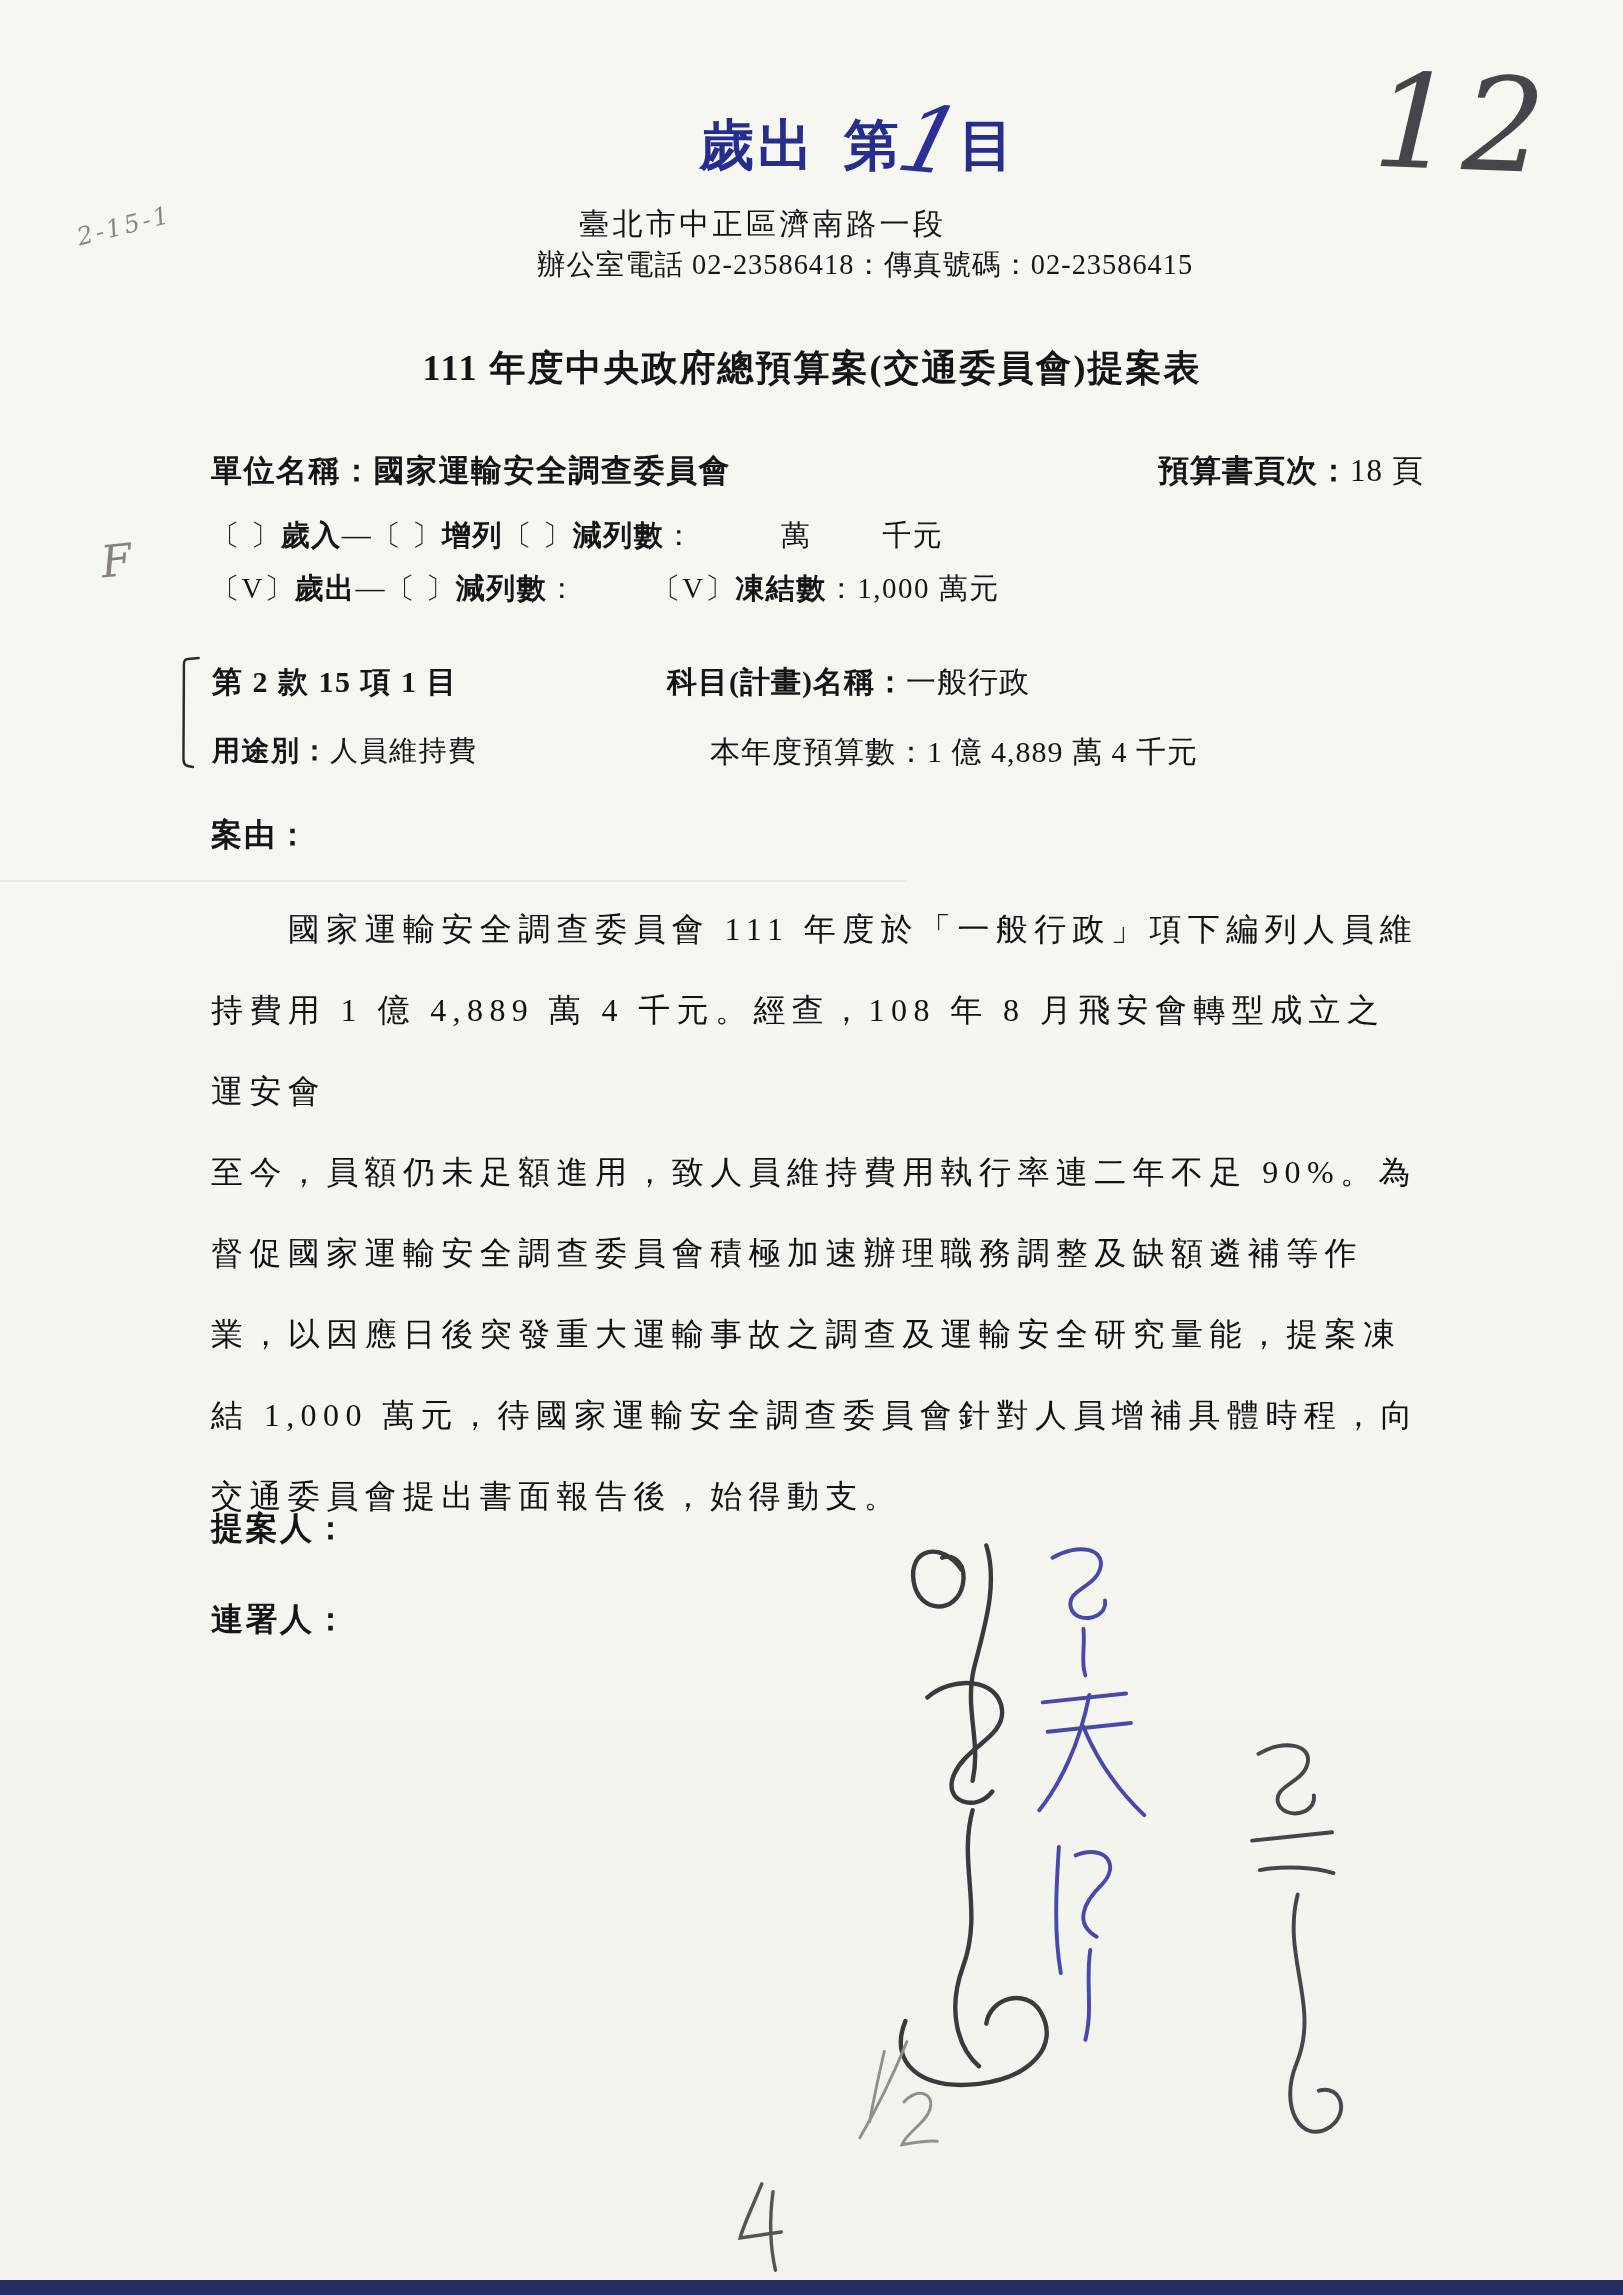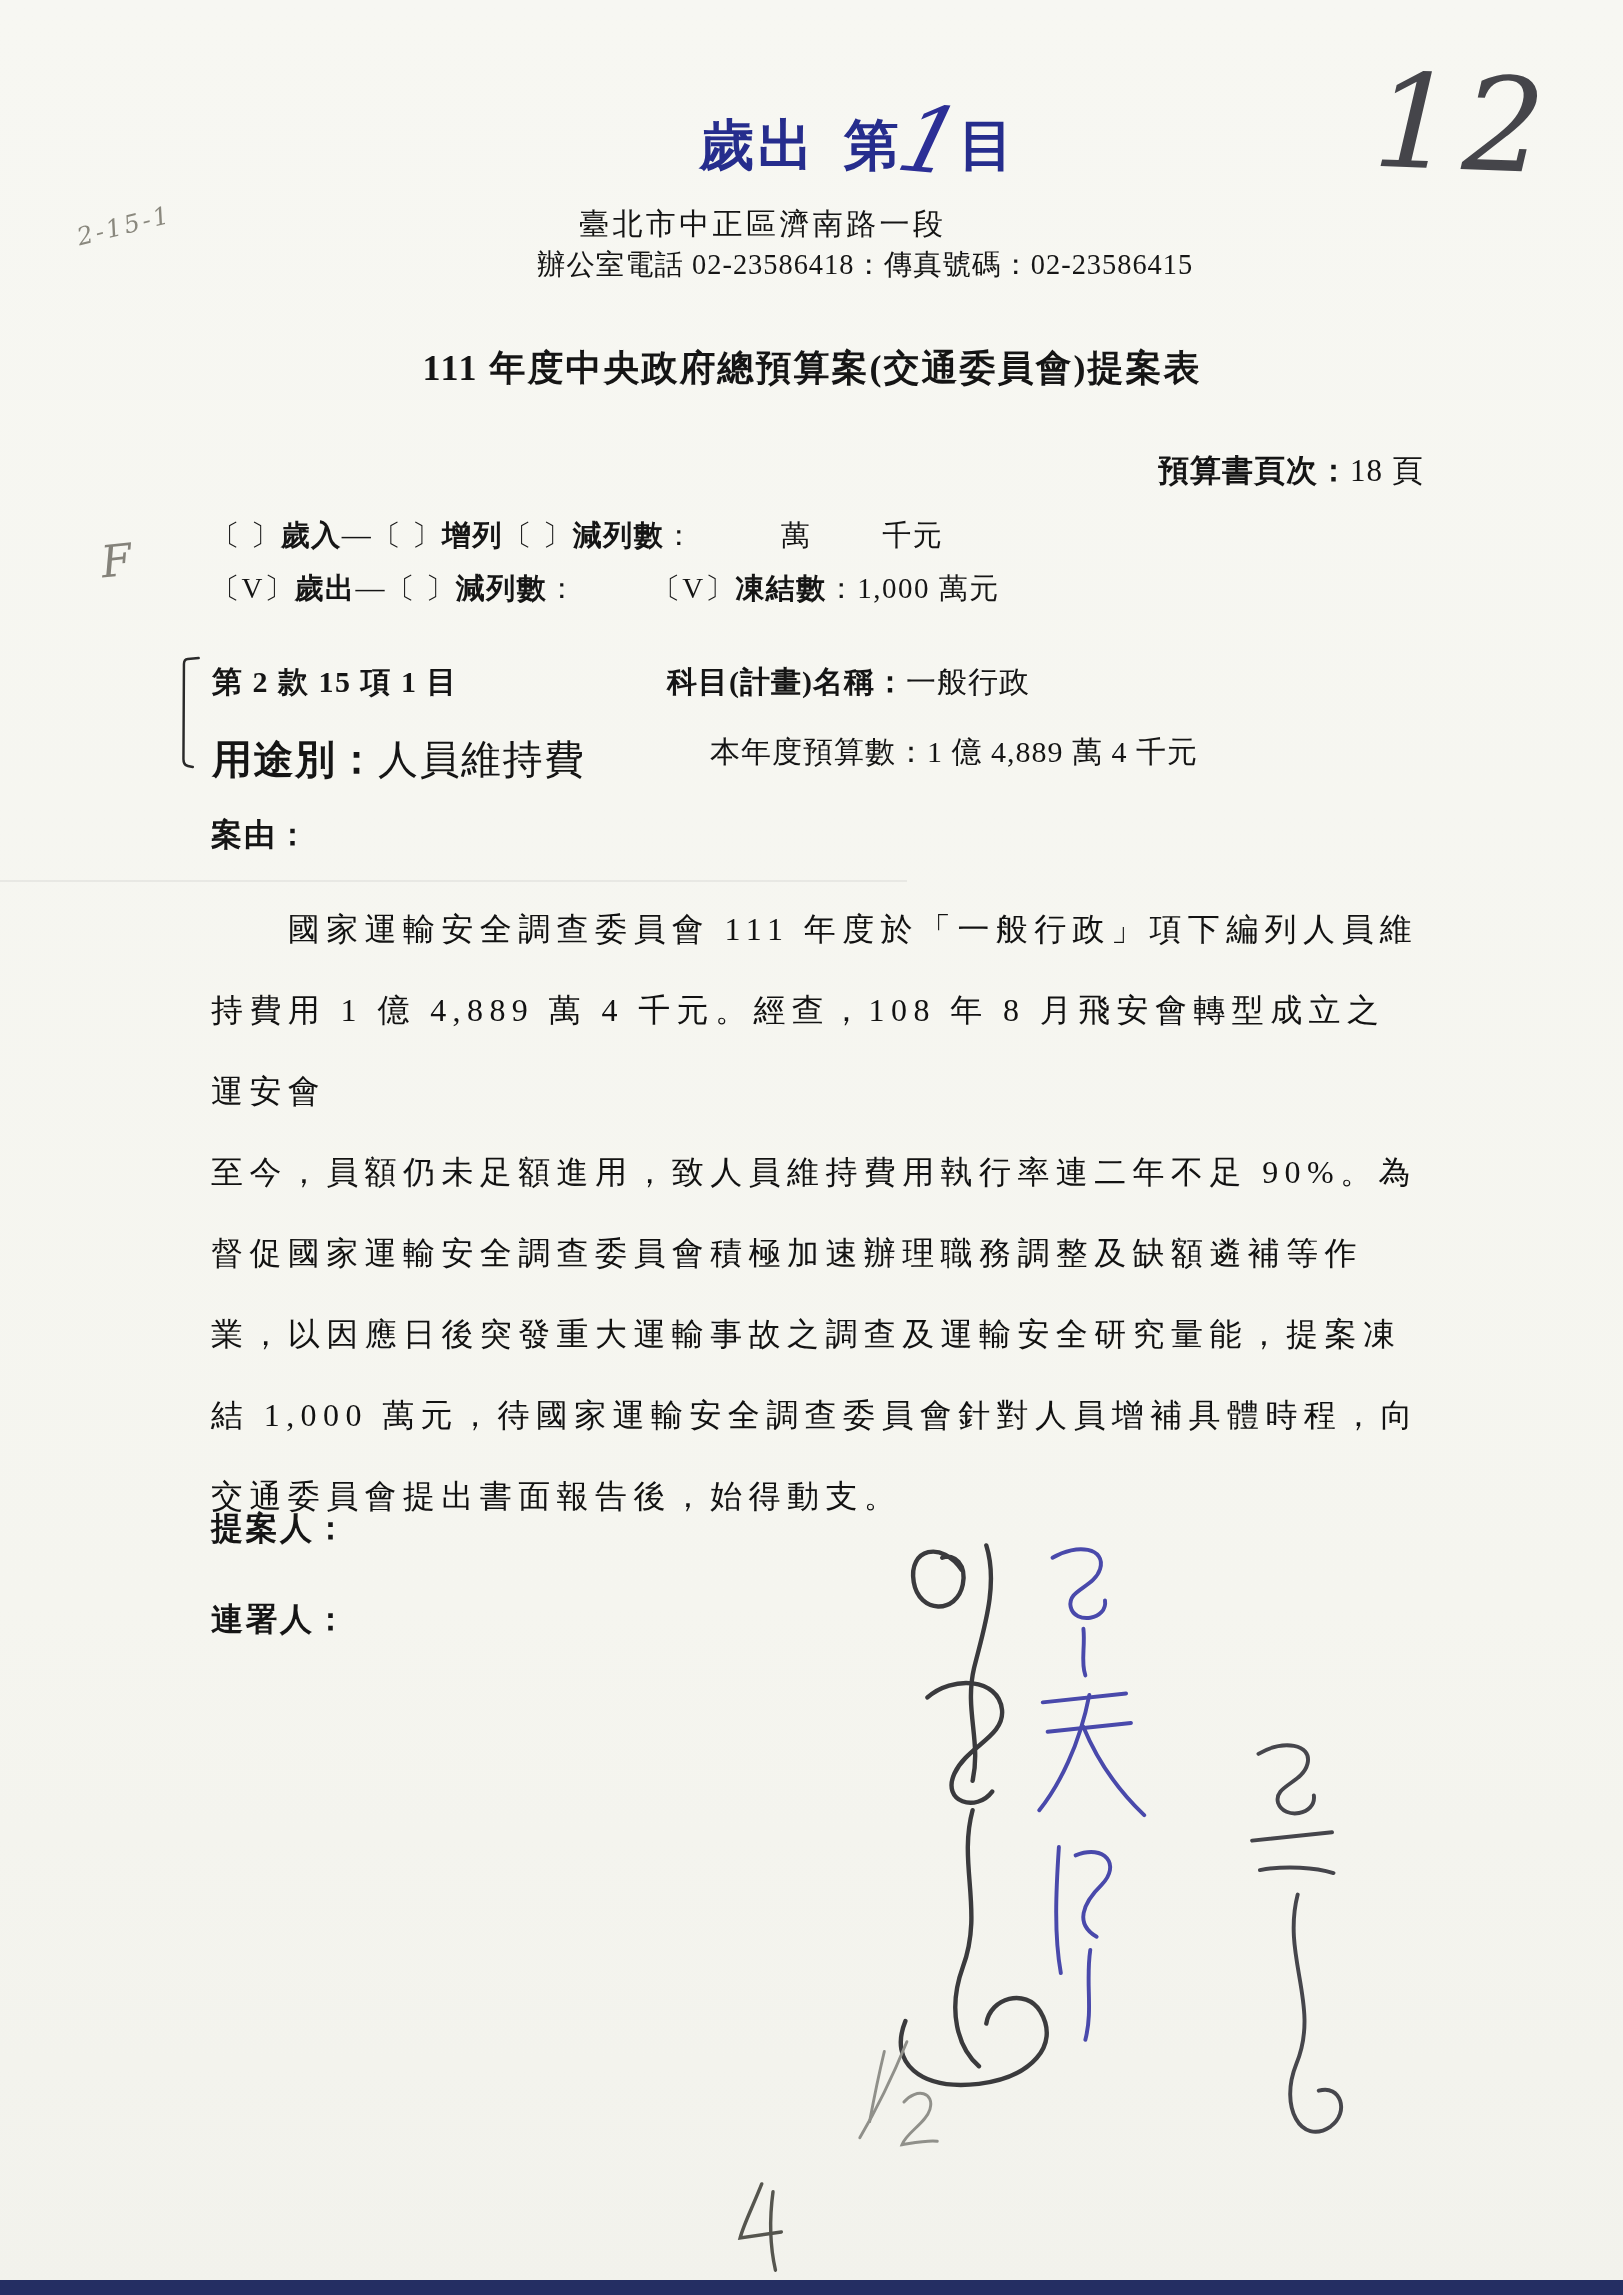--- a/index.html
+++ b/index.html
@@ -68,21 +68,21 @@
   .check-row { left:211px; font-size:29px; letter-spacing:1.5px; white-space:nowrap; }
   .row-rev   { top:516px; }
   .row-exp   { top:569px; }
   .sp-wan    { margin-left:86px; }
   .sp-qian   { margin-left:71px; }
   .sp-frozen { margin-left:74px; }
 
   .clause-bracket { left:181px; top:655px; }
   .clause-row { left:212px; top:662px; font-size:30px; font-weight:bold; letter-spacing:1.5px; }
   .subject    { left:667px; top:662px; font-size:30px; letter-spacing:1px;text-align:center; }
-  .usage-row  { left:212px; top:732px; font-size:40px; letter-spacing:1.5px; }
+  .usage-row  { left:212px; top:732px; font-size:28px; letter-spacing:1.5px; }
   .budget     { left:710px; top:732px; font-size:30px; letter-spacing:1px; }
 
   .case-label { left:211px; top:814px; font-size:31px; font-weight:bold; letter-spacing:2px; }
 
   .scan-line { left:0; top:880px; width:907px; height:1.5px; background:rgba(80,80,80,0.08); }
 
   .case-text {
     left:211px; top:889px; width:1212px;
     font-size:32px; line-height:81px; letter-spacing:6.4px;
     white-space:pre-line; color:#121212;
@@ -107,20 +107,23 @@
   <div class="abs hand-pageno">12</div>
 
   <div class="abs corner-note">2-15-1</div>
 
   <div class="abs margin-mark">F</div>
 
   <div class="abs hline1">臺北市中正區濟南路一段</div>
   <div class="abs hline2">辦公室電話 02-23586418：傳真號碼：02-23586415</div>
   <div class="abs form-title">111 年度中央政府總預算案(交通委員會)提案表</div>
 
+  <div class="abs unit-row">
+    <span>單位名稱：</span><span>國家運輸安全調查委員會</span>
+  </div>
   <div class="abs page-ref">
     <span class="b">預算書頁次：</span><span>18 頁</span>
   </div>
 
   <div class="abs check-row row-rev">
     <span>〔 〕</span><span class="b">歲入</span><span>—〔 〕</span><span class="b">增列</span><span>〔 〕</span><span class="b">減列數</span><span>：</span><span class="sp-wan">萬</span><span class="sp-qian">千元</span>
   </div>
 
   <div class="abs check-row row-exp">
     <span>〔V〕</span><span class="b">歲出</span><span>—〔 〕</span><span class="b">減列數</span><span>：</span><span class="sp-frozen">〔V〕</span><span class="b">凍結數</span><span>：1,000 萬元</span>

